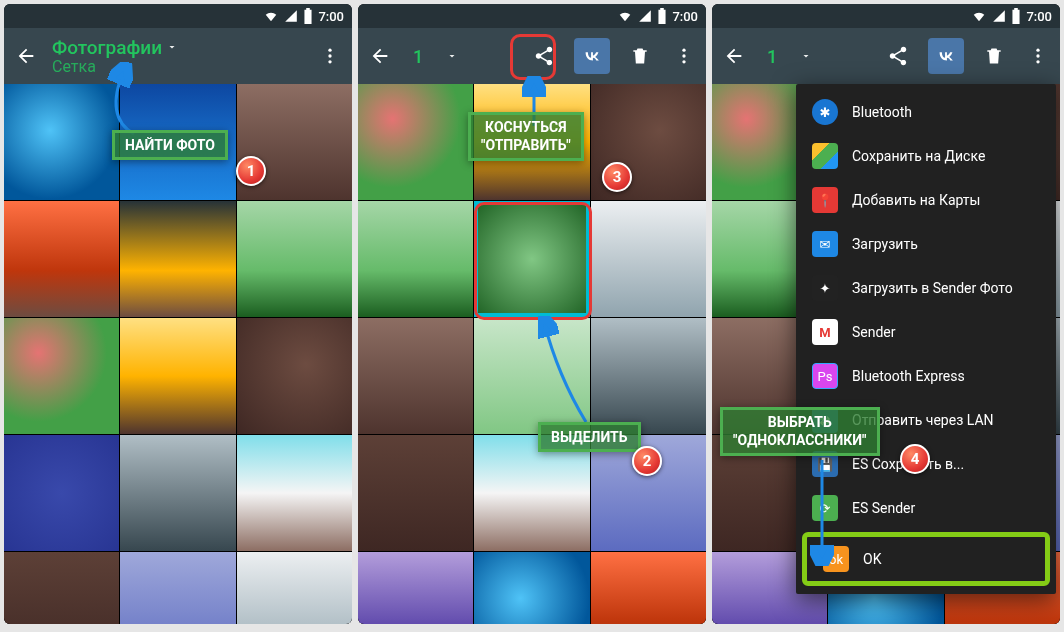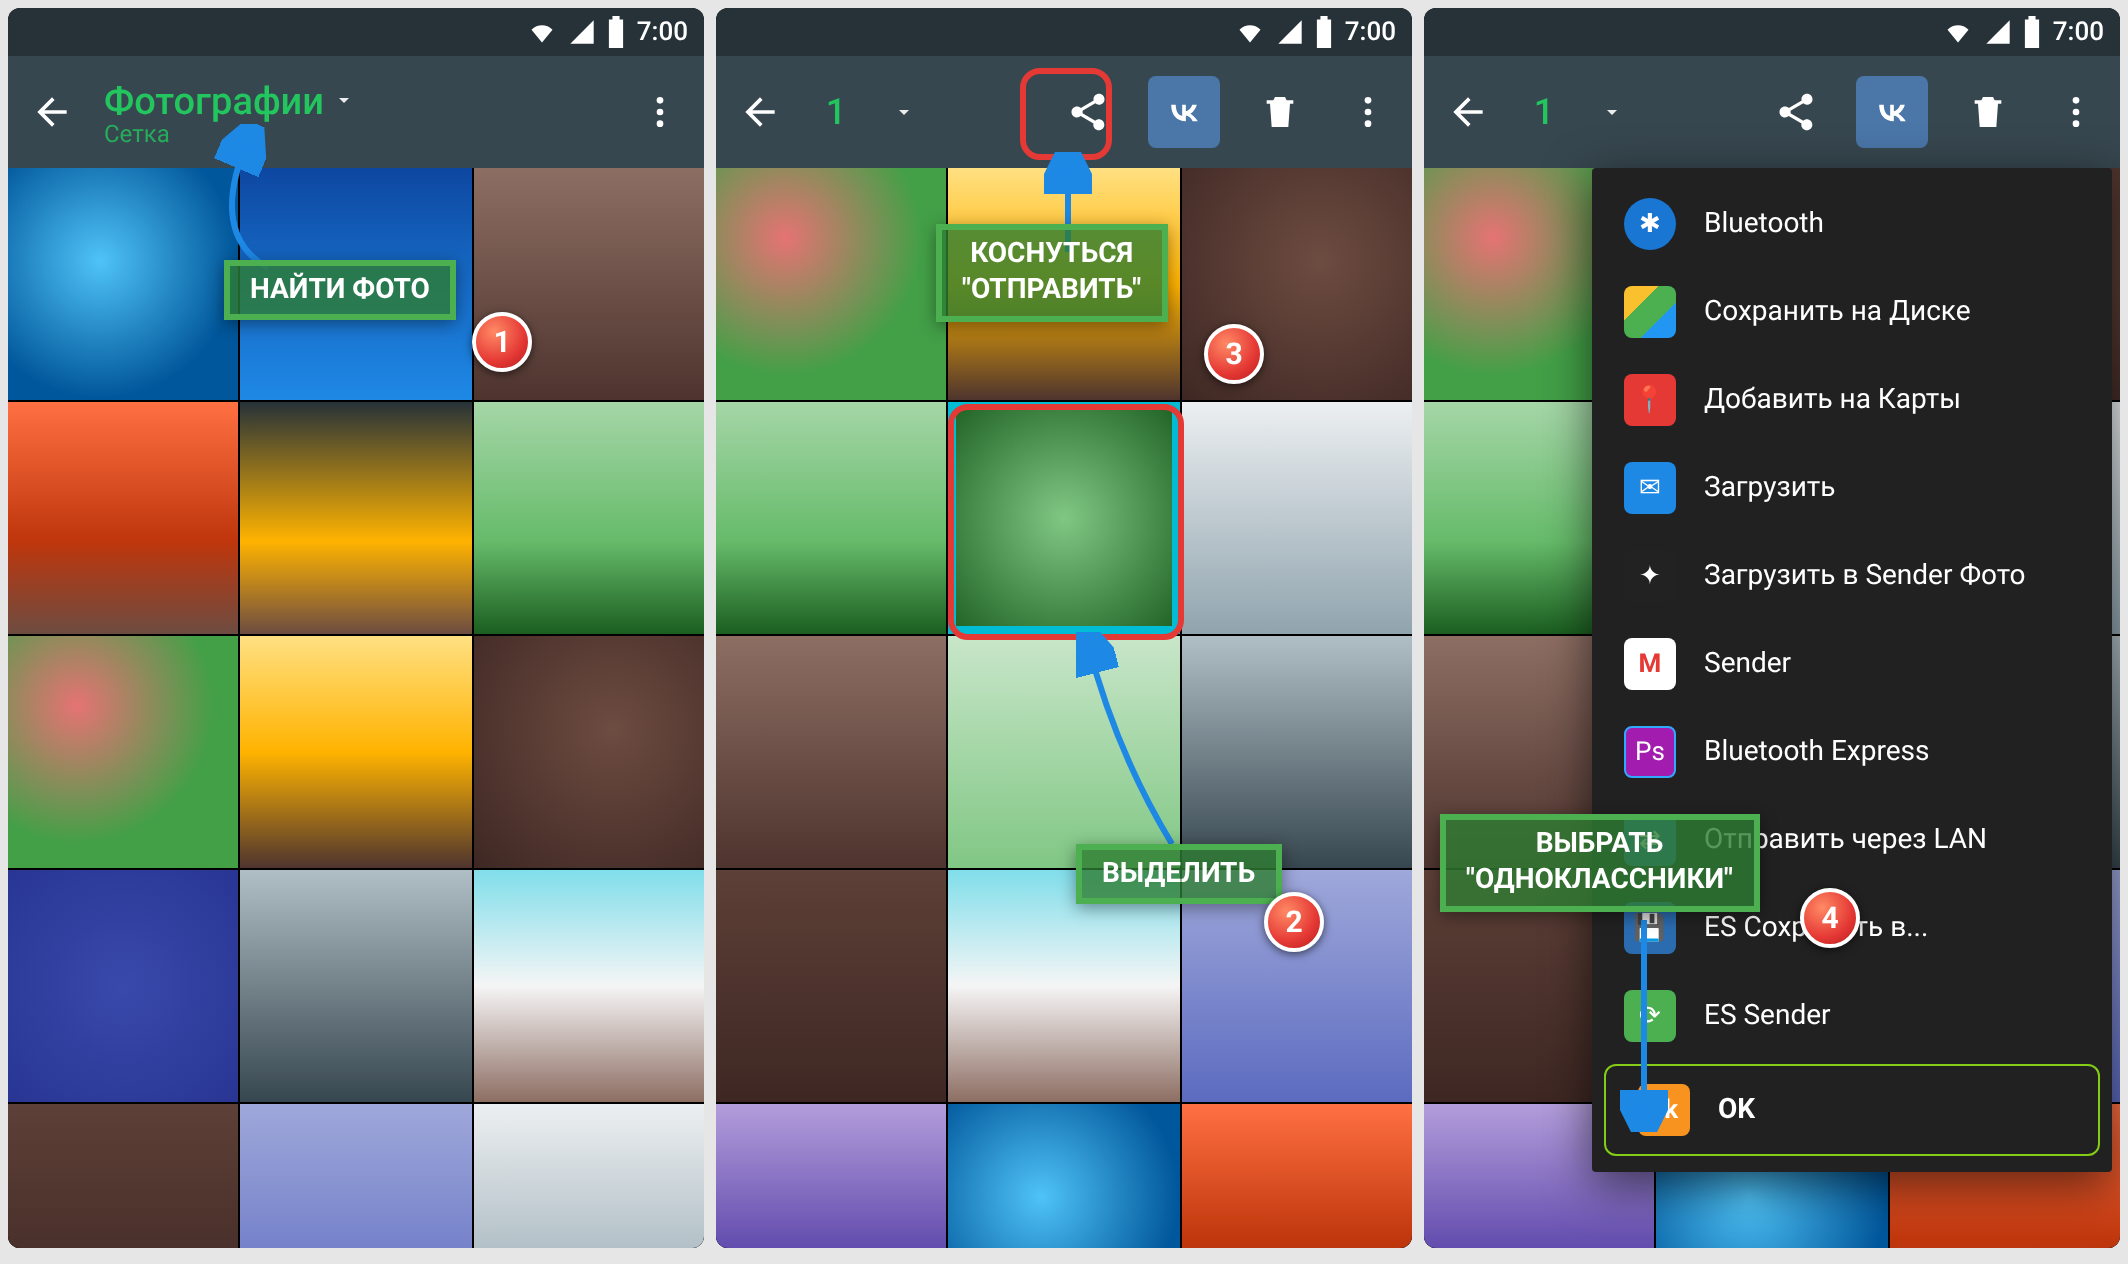--- a/index.html
+++ b/index.html
@@ -41,21 +41,21 @@
     background: #37474f;
     color: #22c55e;
     display: flex;
     align-items: center;
     padding: 0 8px;
     gap: 12px;
   }
   .toolbar .back, .toolbar .more { width:28px; display:flex; justify-content:center; align-items:center; cursor:pointer; }
   .toolbar-title { flex:1; display:flex; flex-direction:column; }
   .toolbar-title .main { font-size:19px; font-weight:500; }
-  .toolbar-title .sub { font-size:12px; opacity:.8; margin-top:-2px;}
+  .toolbar-title .sub { font-size:16px; opacity:.8; margin-top:-2px;}
   .toolbar .caret { margin-left:4px; opacity:.9;}
   .toolbar .count { font-size:18px; font-weight:500; width:24px;text-align:center;}
   .toolbar .btn { width:36px; height:36px; display:flex; justify-content:center; align-items:center; border-radius:4px;}
   .toolbar .vk { background:#4a76a8; }
   .grid {
     flex:1;
     display: grid;
     grid-template-columns: repeat(3, 1fr);
     grid-auto-rows: 116px;
     gap:1px;
@@ -81,28 +81,28 @@
   .shareitem {
     display:flex;
     align-items:center;
     gap:14px;
     padding:9px 16px;
     font-size:14px;
     cursor:pointer;
     border-radius:6px;
   }
   .shareitem .appicon { width:26px; height:26px; border-radius:4px; display:flex; align-items:center; justify-content:center; font-size:13px; color:#fff; flex-shrink:0;}
-  .shareitem.ok-item { border:1px solid #84cc16; margin:2px 6px;font-weight:bold; }
+  .shareitem.ok-item { border:5px solid #84cc16; margin:2px 6px; }
   .appicon.bt{background:#1976d2;border-radius:50%;}
   .appicon.drive{background:linear-gradient(135deg,#fbc02d 33%,#4caf50 33% 66%,#2196f3 66%);}
   .appicon.maps{background:#e53935;}
   .appicon.msg{background:#1e88e5;}
   .appicon.gphoto{background:#222;}
   .appicon.gmail{background:#fff;color:#e53935;font-weight:bold;}
-  .appicon.ps{background:#a21caf;border:1px solid #31a8ff;}
+  .appicon.ps{background:#d946ef;border:1px solid #31a8ff;}
   .appicon.lan{background:#2b6cb0;}
   .appicon.essave{background:#2b6cb0;}
   .appicon.essend{background:#4caf50;}
   .appicon.ok{background:#f7931e;}
   .callout {
     position:absolute;
     background:#2e7d32cc;
     border:3px solid #4caf50;
     color:#fff;
     font-weight:700;

